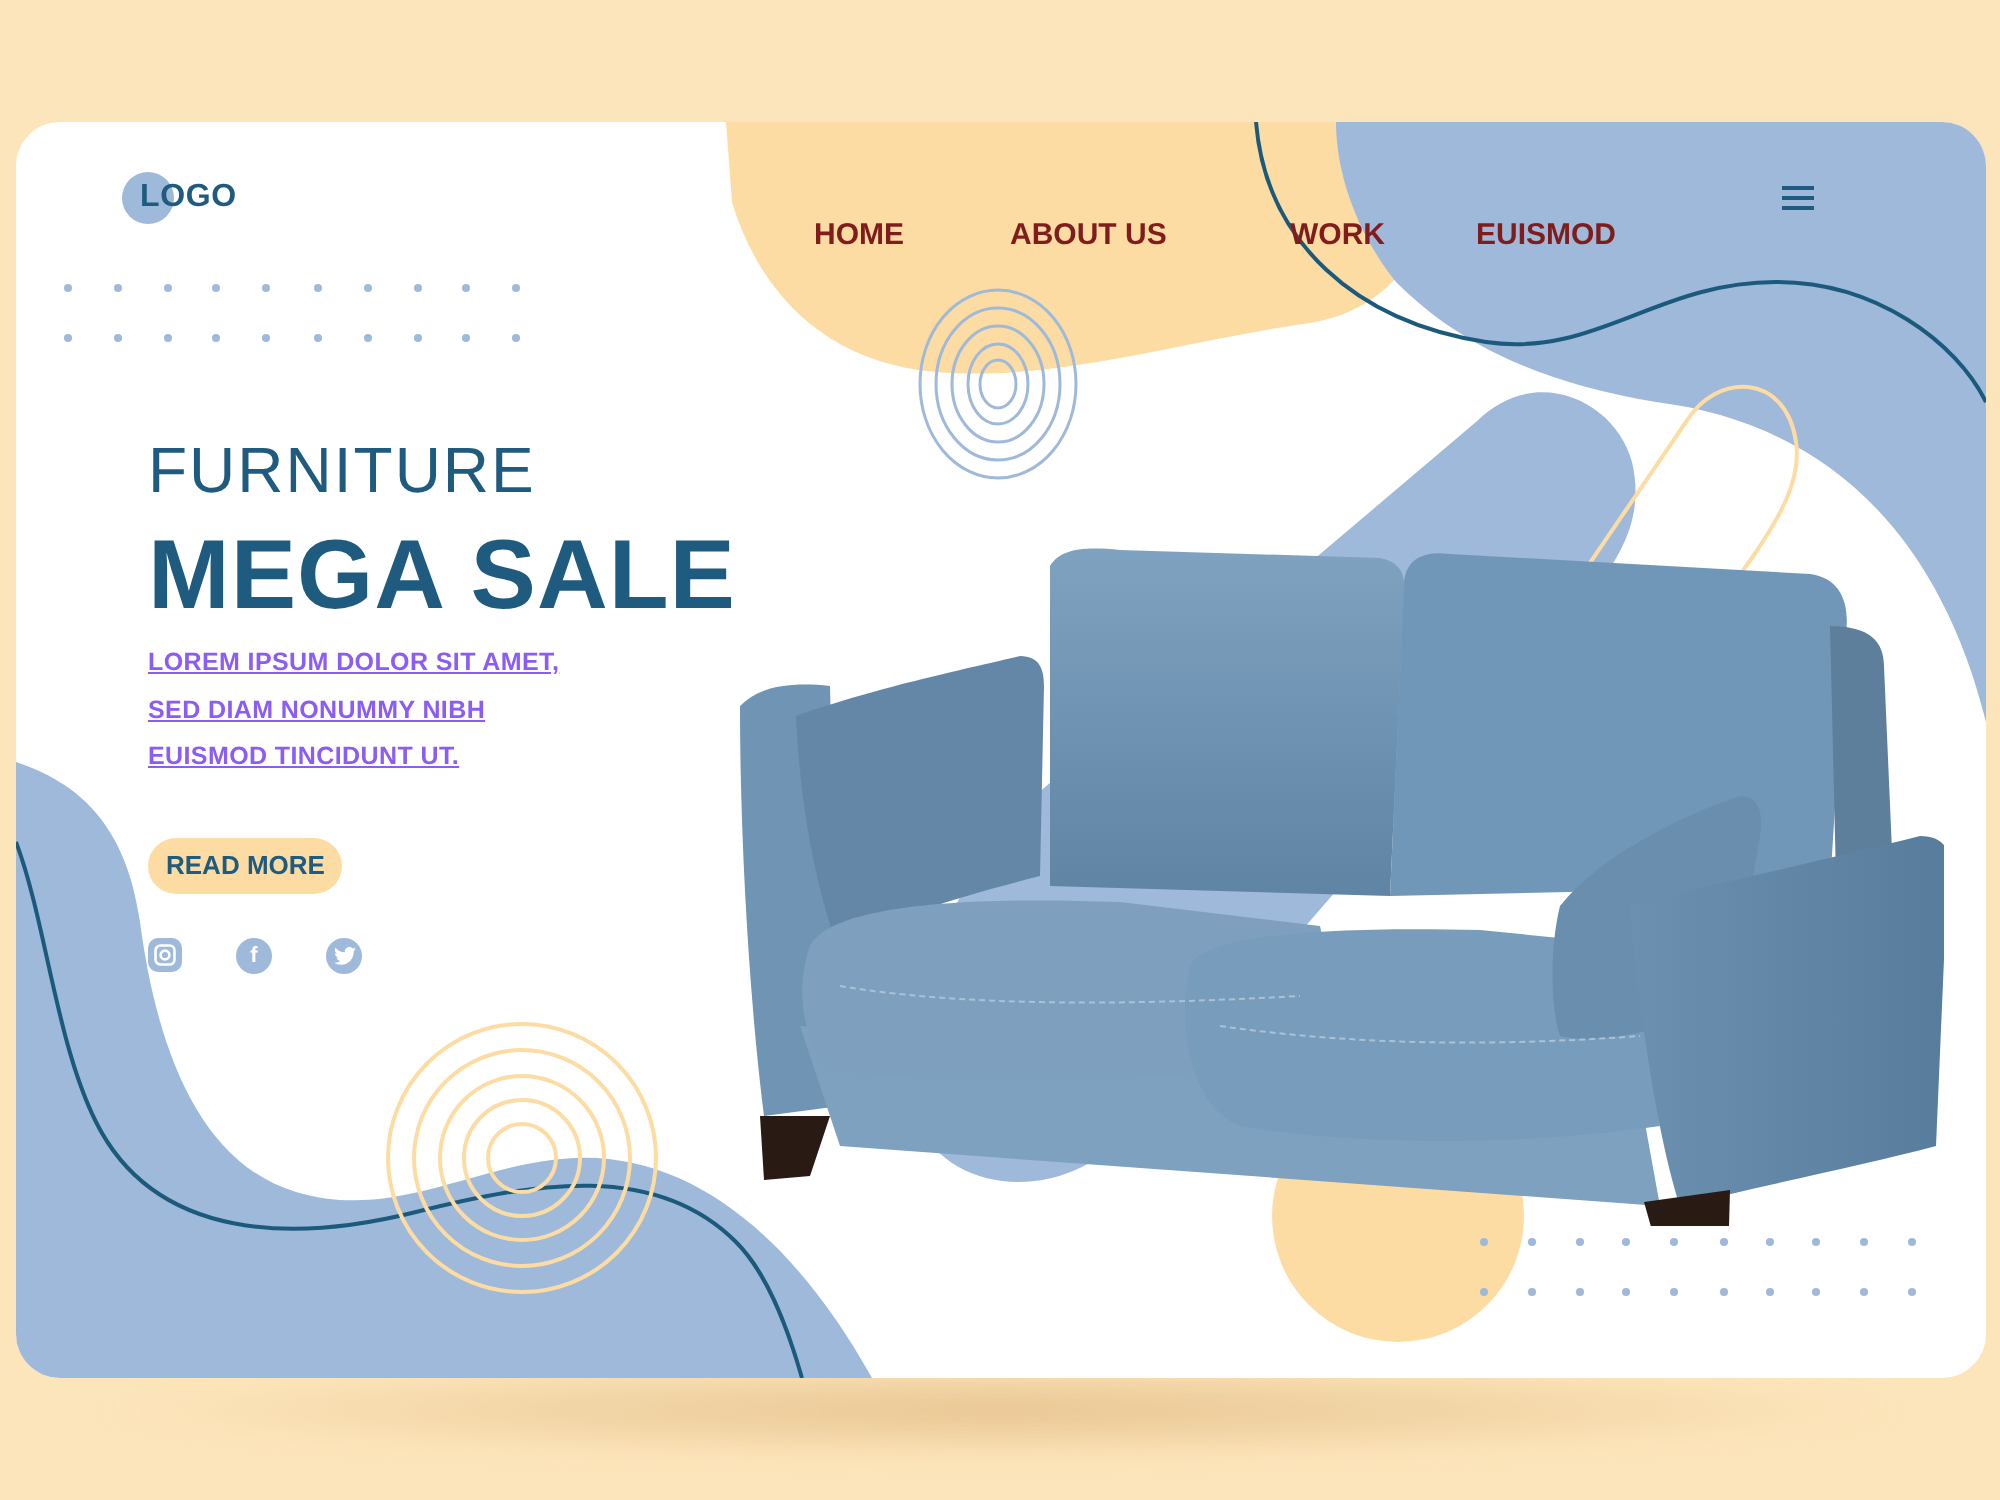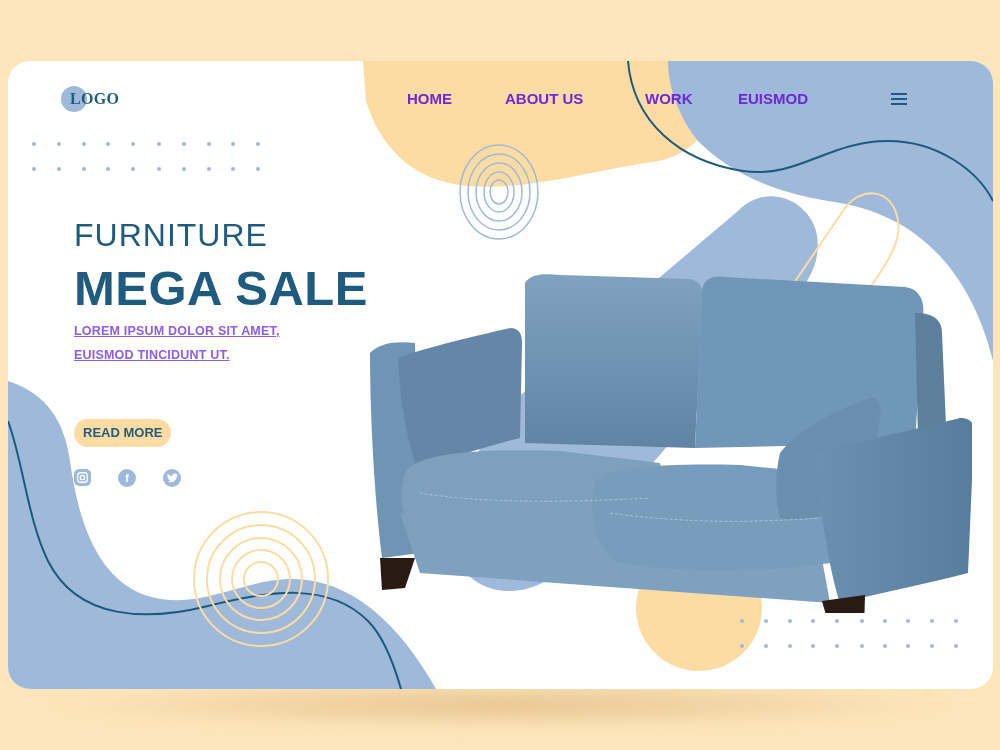--- a/index.html
+++ b/index.html
@@ -14,35 +14,35 @@
       background: radial-gradient(ellipse at center, rgba(214,170,110,0.55) 0%, rgba(253,229,187,0) 70%);
       filter: blur(6px);
     }
     .card {
       position: absolute; left: 8px; top: 61px; width: 985px; height: 628px;
       background: #ffffff; border-radius: 22px; overflow: hidden;
     }
     .deco { position: absolute; left: 0; top: 0; width: 985px; height: 628px; }
     .logo {
       position: absolute; left: 53px; top: 25px; height: 26px;
-      display: flex; align-items: center; font-family: Liberation Serif, serif;
+      display: flex; align-items: center;
     }
     .logo-dot {
       position: absolute; left: 0; top: 0; width: 26px; height: 26px;
       border-radius: 50%; background: #9eb9da;
     }
     .logo-text {
       position: relative; margin-left: 9px; font-size: 16px; font-weight: bold;
       color: #1f5b7e; letter-spacing: 0.3px;
     }
     .nav {
       position: absolute; top: 29px; left: 0; font-size: 15px; font-weight: bold;
       color: #1f5b7e;
     }
-    .nav a { position: absolute; white-space: nowrap; text-decoration: none; color: #6d28d9; cursor: pointer; }
+    .nav a { position: absolute; white-space: nowrap; text-decoration: none; color: #7f1d1d; cursor: pointer; margin-top: 19px; }
     .burger {
       position: absolute; left: 883px; top: 32px; width: 16px; height: 12px;
       display: flex; flex-direction: column; justify-content: space-between; cursor: pointer;
     }
     .burger span { display: block; height: 2px; background: #1f5b7e; }
     .hero-title {
       position: absolute; left: 66px; top: 148px; color: #1f5b7e; line-height: 53px;
     }
     .hero-title .l1 { font-size: 32px; font-weight: normal; letter-spacing: 1px; display: block; }
     .hero-title .l2 { font-size: 49px; font-weight: bold; letter-spacing: 0.5px; display: block; }
@@ -166,20 +166,21 @@
     <span></span>
     <span></span>
   </div>
 
   <h1 class="hero-title">
     <span class="l1">FURNITURE</span>
     <span class="l2">MEGA SALE</span>
   </h1>
   <div class="desc">
     <span>LOREM IPSUM DOLOR SIT AMET,</span>
+    <span>SED DIAM NONUMMY NIBH</span>
     <span>EUISMOD TINCIDUNT UT.</span>
   </div>
   <button class="btn">READ MORE</button>
 
   <div class="social" style="left:66px; border-radius:5px; width:17px; height:17px;">
     <svg width="11" height="11" viewBox="0 0 11 11">
         <rect x="0.75" y="0.75" width="9.5" height="9.5" rx="2.5" fill="none" stroke="#fff" stroke-width="1.3"></rect>
         <circle cx="5.5" cy="5.5" r="2.2" fill="none" stroke="#fff" stroke-width="1.3"></circle>
       </svg>
   </div>

